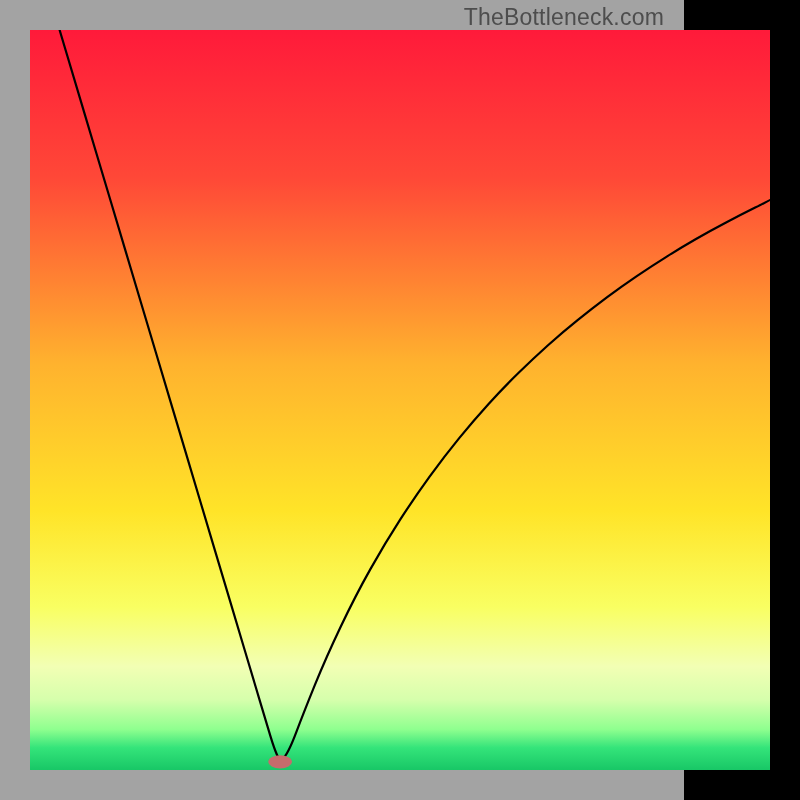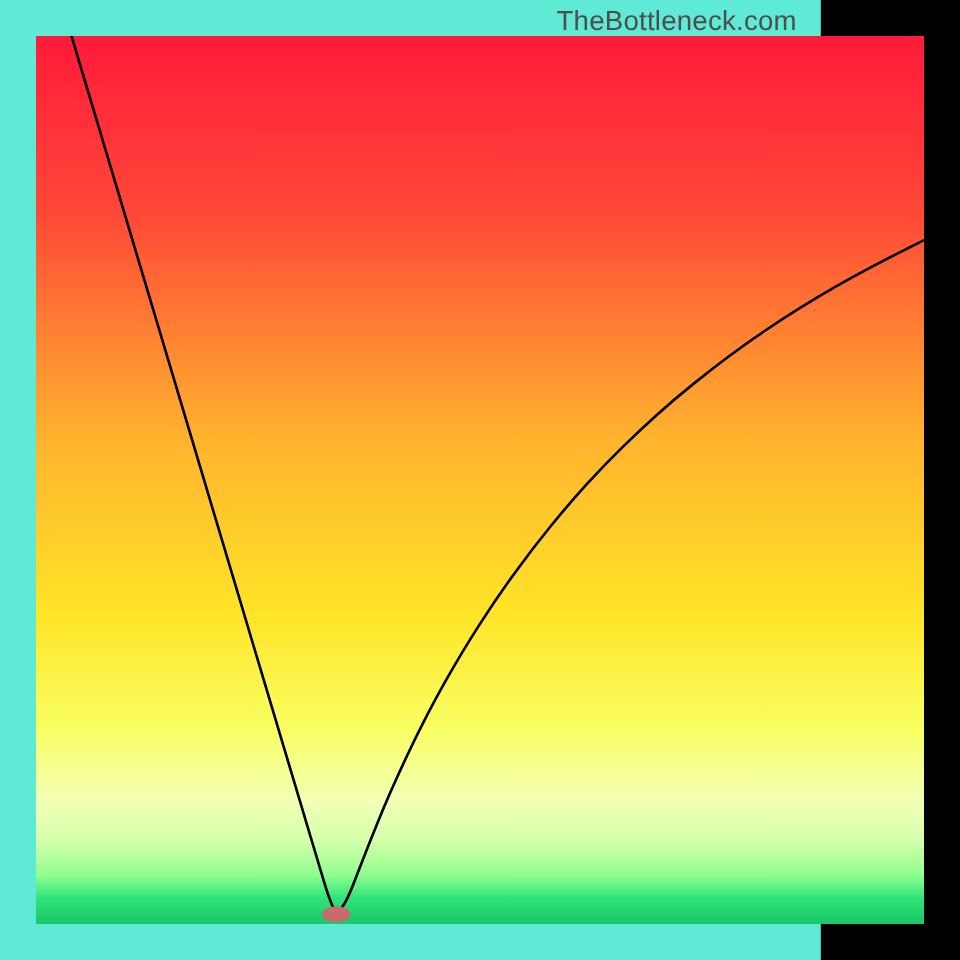--- a/index.html
+++ b/index.html
@@ -8,21 +8,21 @@
     width: 800px;
     height: 800px;
     background: #000000;
     font-family: Arial, Helvetica, sans-serif;
     overflow: hidden;
   }
   .frame {
     position: relative;
     width: 684px;
     height: 800px;
-    background: #5eead4;
+    background: #a3a3a3;
   }
   .watermark {
     position: absolute;
     top: 4px;
     right: 20px;
     color: #4d4d4d;
     font-size: 23px;
     font-weight: 400;
     letter-spacing: 0.2px;
     z-index: 5;

